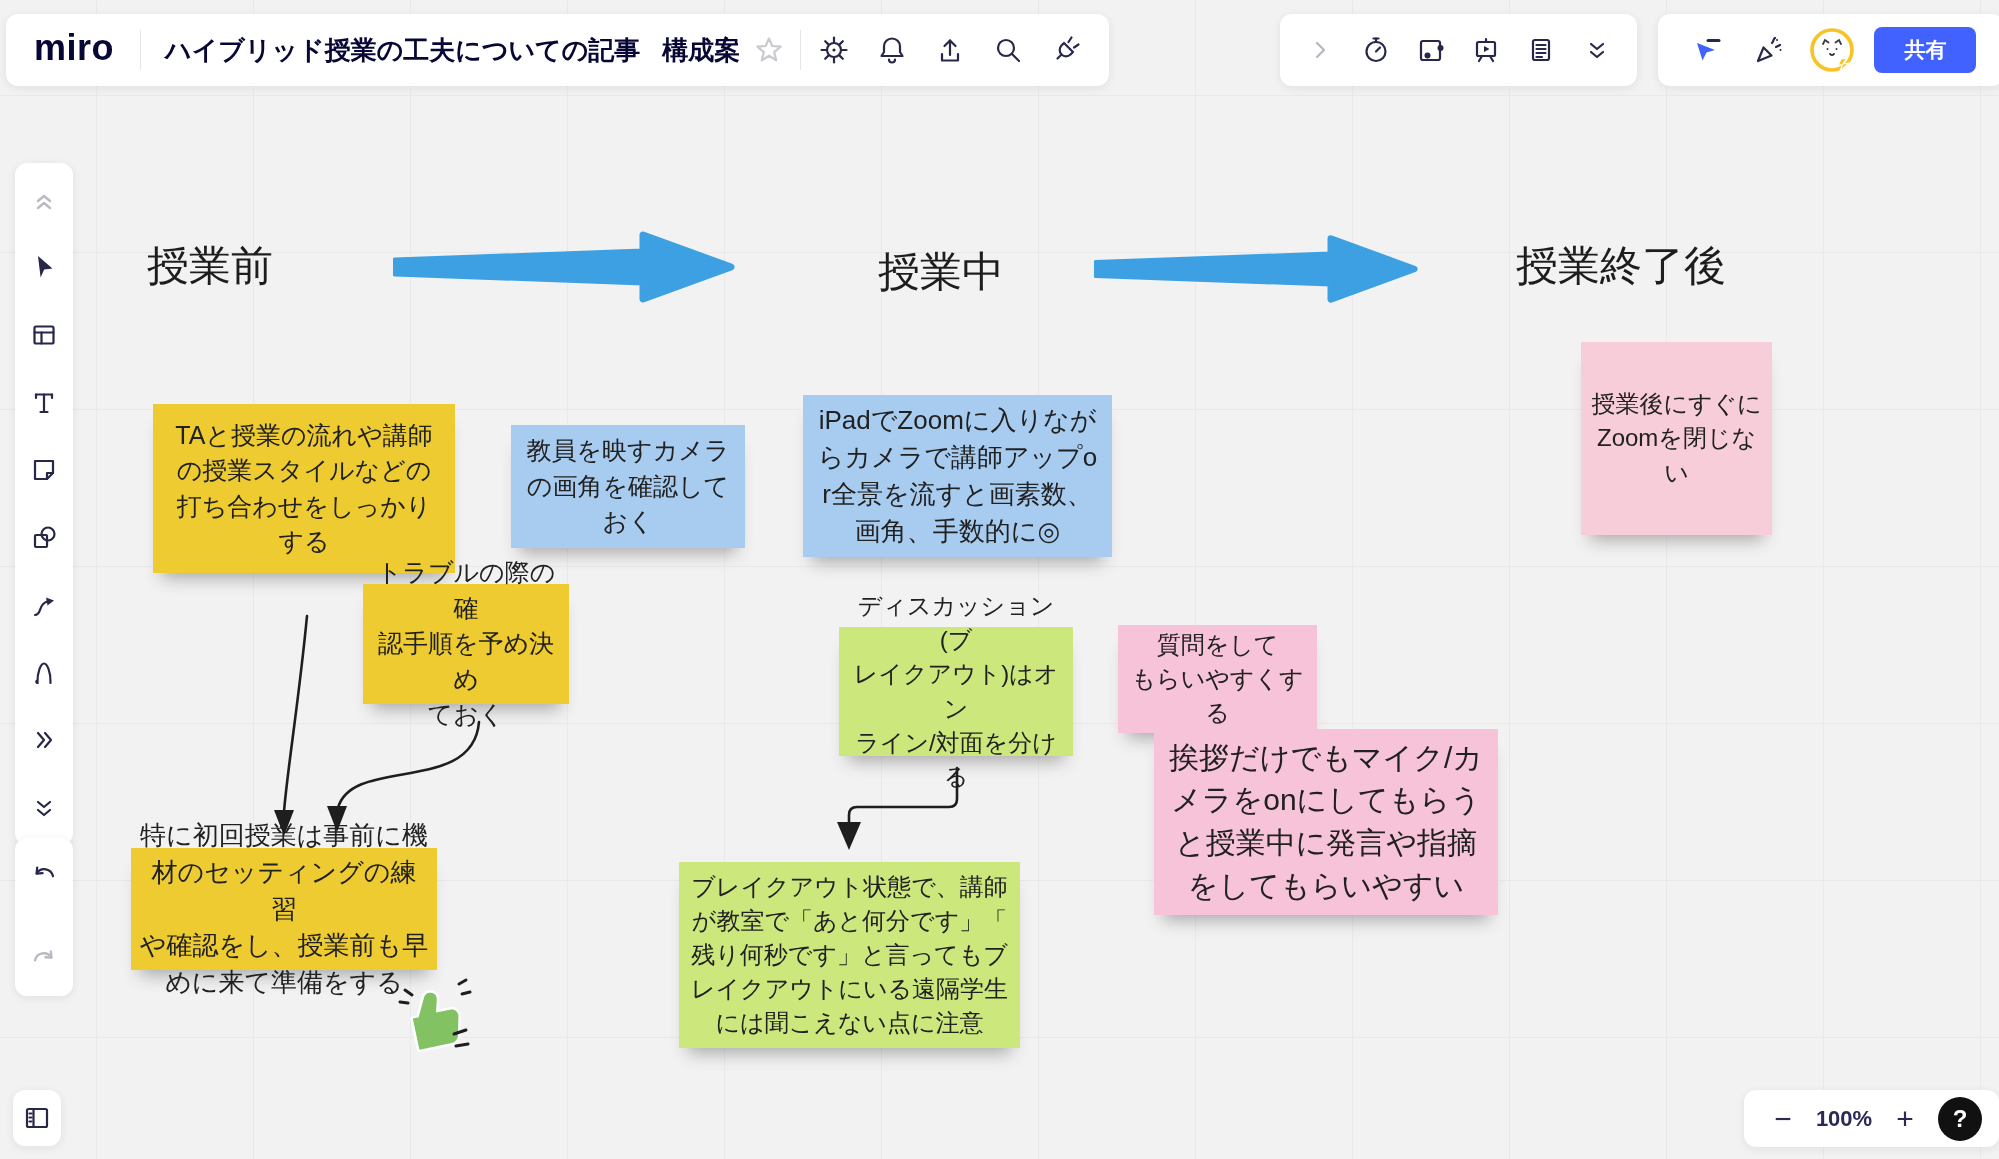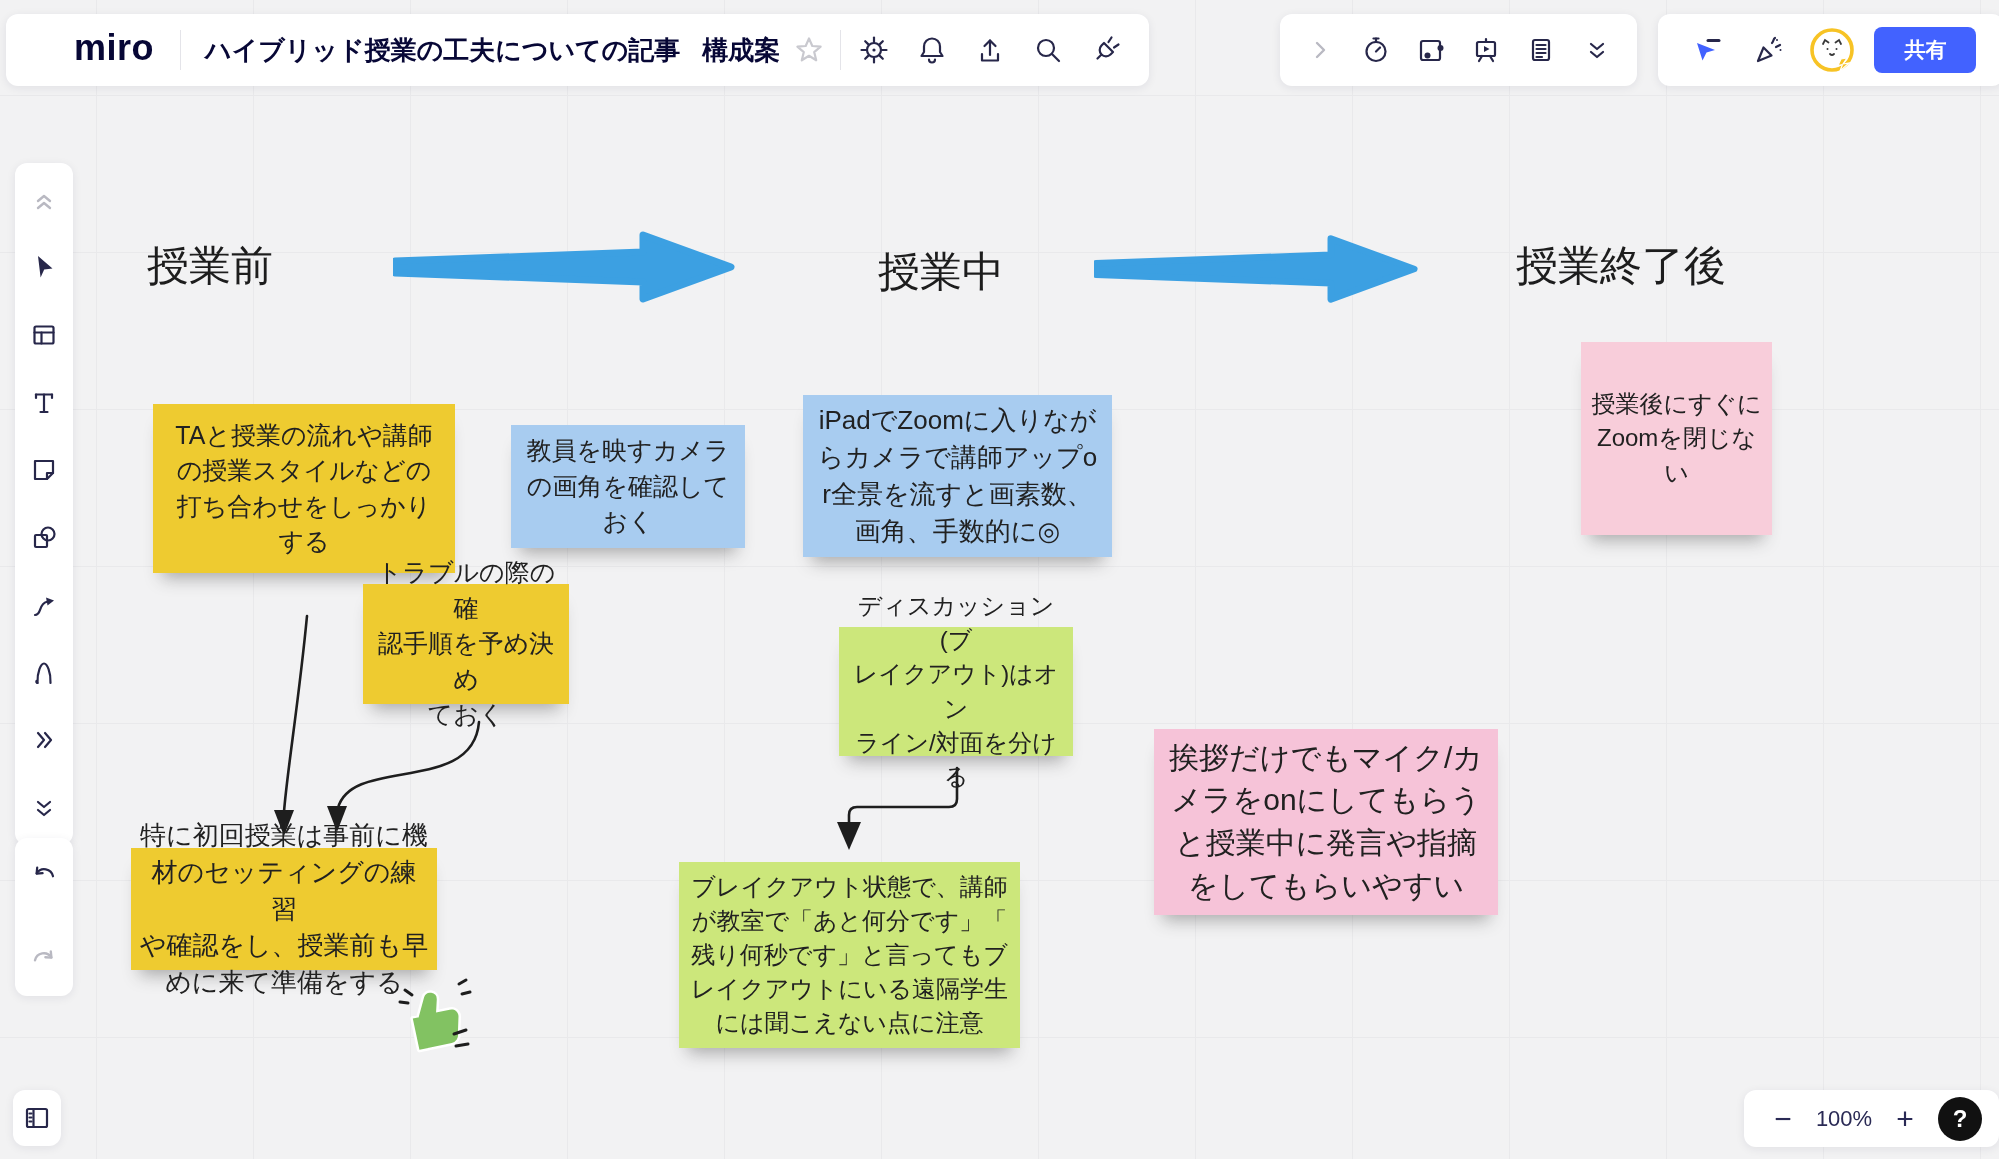--- a/index.html
+++ b/index.html
@@ -28,21 +28,21 @@
          display:flex;align-items:center;justify-content:center;}
   .avatar{width:46px;height:46px;position:relative;flex:none;cursor:pointer;}
   
   .tool-col{flex-direction:column;justify-content:space-between;padding:16px 0;}
   
   .sec-title{position:absolute;font-size:42px;font-weight:500;color:#1d1d1d;white-space:nowrap;}
   .note{position:absolute;display:flex;align-items:center;justify-content:center;text-align:center;
         white-space:pre-line;color:#212121;box-sizing:border-box;padding:8px;cursor:pointer;
         box-shadow:0 14px 16px -9px rgba(50,50,50,.38);line-height:1.42;}
   .overlay{position:absolute;left:0;top:0;pointer-events:none;}
-  .zoomlvl{font-size:22px;font-weight:400;color:#2a2a55;}
+  .zoomlvl{font-size:22px;font-weight:700;color:#2a2a55;}
   .pm{font-size:30px;font-weight:500;color:#2a2a55;width:44px;height:44px;display:flex;
       align-items:center;justify-content:center;cursor:pointer;}
   .help{width:44px;height:44px;border-radius:50%;background:#111;color:#fff;font-size:24px;
         font-weight:700;display:flex;align-items:center;justify-content:center;cursor:pointer;}
 </style>
 </head>
 <body>
 
 <div class="stage">
 
@@ -87,20 +87,22 @@
 r全景を流すと画素数、
 画角、手数的に◎</div>
   <div class="note" style="left: 839px; top: 627px; width: 234px; height: 129px; font-size: 24px; background: rgb(204, 231, 123);">ディスカッション(ブ
 レイクアウト)はオン
 ライン/対面を分ける</div>
   <div class="note" style="left: 679px; top: 862px; width: 341px; height: 186px; font-size: 24px; background: rgb(204, 231, 123); padding-left: 8px;">ブレイクアウト状態で、講師
 が教室で「あと何分です」「
 残り何秒です」と言ってもブ
 レイクアウトにいる遠隔学生
 には聞こえない点に注意</div>
+  <div class="note" style="left: 1118px; top: 625px; width: 199px; height: 108px; font-size: 24px; background: rgb(246, 195, 216);">質問をして
+もらいやすくする</div>
   <div class="note" style="left: 1154px; top: 729px; width: 344px; height: 186px; font-size: 30px; background: rgb(246, 195, 216);">挨拶だけでもマイク/カ
 メラをonにしてもらう
 と授業中に発言や指摘
 をしてもらいやすい</div>
   <div class="note" style="left: 1581px; top: 342px; width: 191px; height: 193px; font-size: 24px; background: rgb(248, 205, 218);">授業後にすぐに
 Zoomを閉じない</div>
 
   <svg class="overlay" style="left:396px;top:972px;pointer-events:auto;" width="78" height="90" viewBox="0 0 78 90">
     <g transform="rotate(-12 39 50)">
       <path d="M18 42 v32 h9 v-32 z M29 74 h22 a8 8 0 0 0 8-8 l4-16 a7 7 0 0 0-7-9 h-14 l3.5-13 a6.5 6.5 0 0 0-12-4.5 l-9.5 18.5 v32 z" fill="#82c262" stroke="#ffffff" stroke-width="5" paint-order="stroke" stroke-linejoin="round"></path>
@@ -108,21 +110,21 @@
     <g stroke="#1d1d1d" stroke-width="3" stroke-linecap="round">
       <line x1="9" y1="18" x2="16" y2="23"></line>
         <line x1="4" y1="30" x2="12" y2="31"></line>
       <line x1="63" y1="12" x2="70" y2="8"></line>
         <line x1="66" y1="22" x2="74" y2="20"></line>
       <line x1="58" y1="62" x2="70" y2="58"></line>
         <line x1="60" y1="74" x2="72" y2="72"></line>
     </g>
   </svg>
 
-  <div class="panel" style="left:6px;top:14px;width:1103px;height:72px;padding-left:40px;">
+  <div class="panel" style="left:6px;top:14px;width:1103px;height:72px;">
     <div class="logo">miro</div>
     <div class="vdiv"></div>
     <div style="display:flex;align-items:center;padding-left:24px;cursor:pointer;">
       <span class="btitle">ハイブリッド授業の工夫についての記事</span>
       <span class="bvariant">構成案</span>
     </div>
     <div class="ibtn" style="margin-left:8px;">
       <svg class="ic" viewBox="0 0 32 32">
         <polygon points="16,4.5 19.3,12 27.6,12.6 21.2,18.1 23.2,26.3 16,21.8 8.8,26.3 10.8,18.1 4.4,12.6 12.7,12" fill="none" stroke="#c9c9cf" stroke-width="2.2" stroke-linejoin="round"></polygon>
       </svg>

